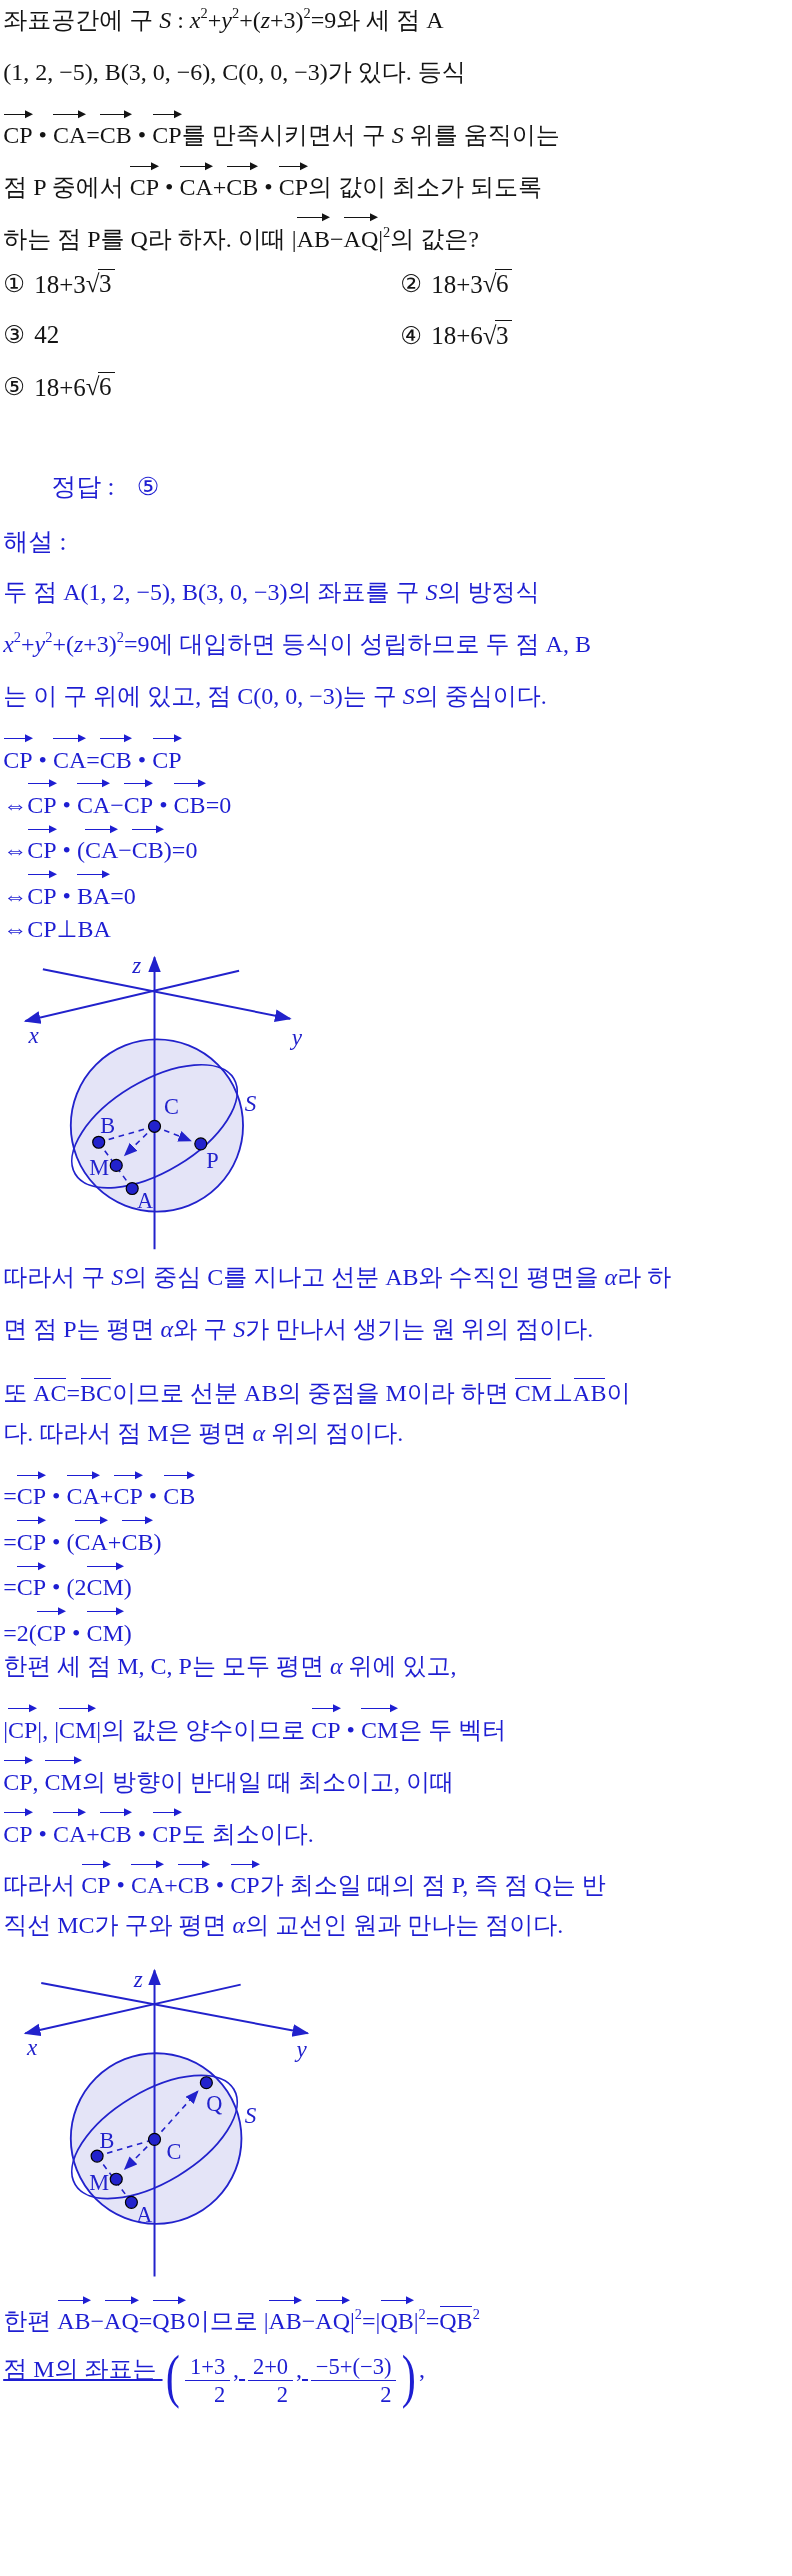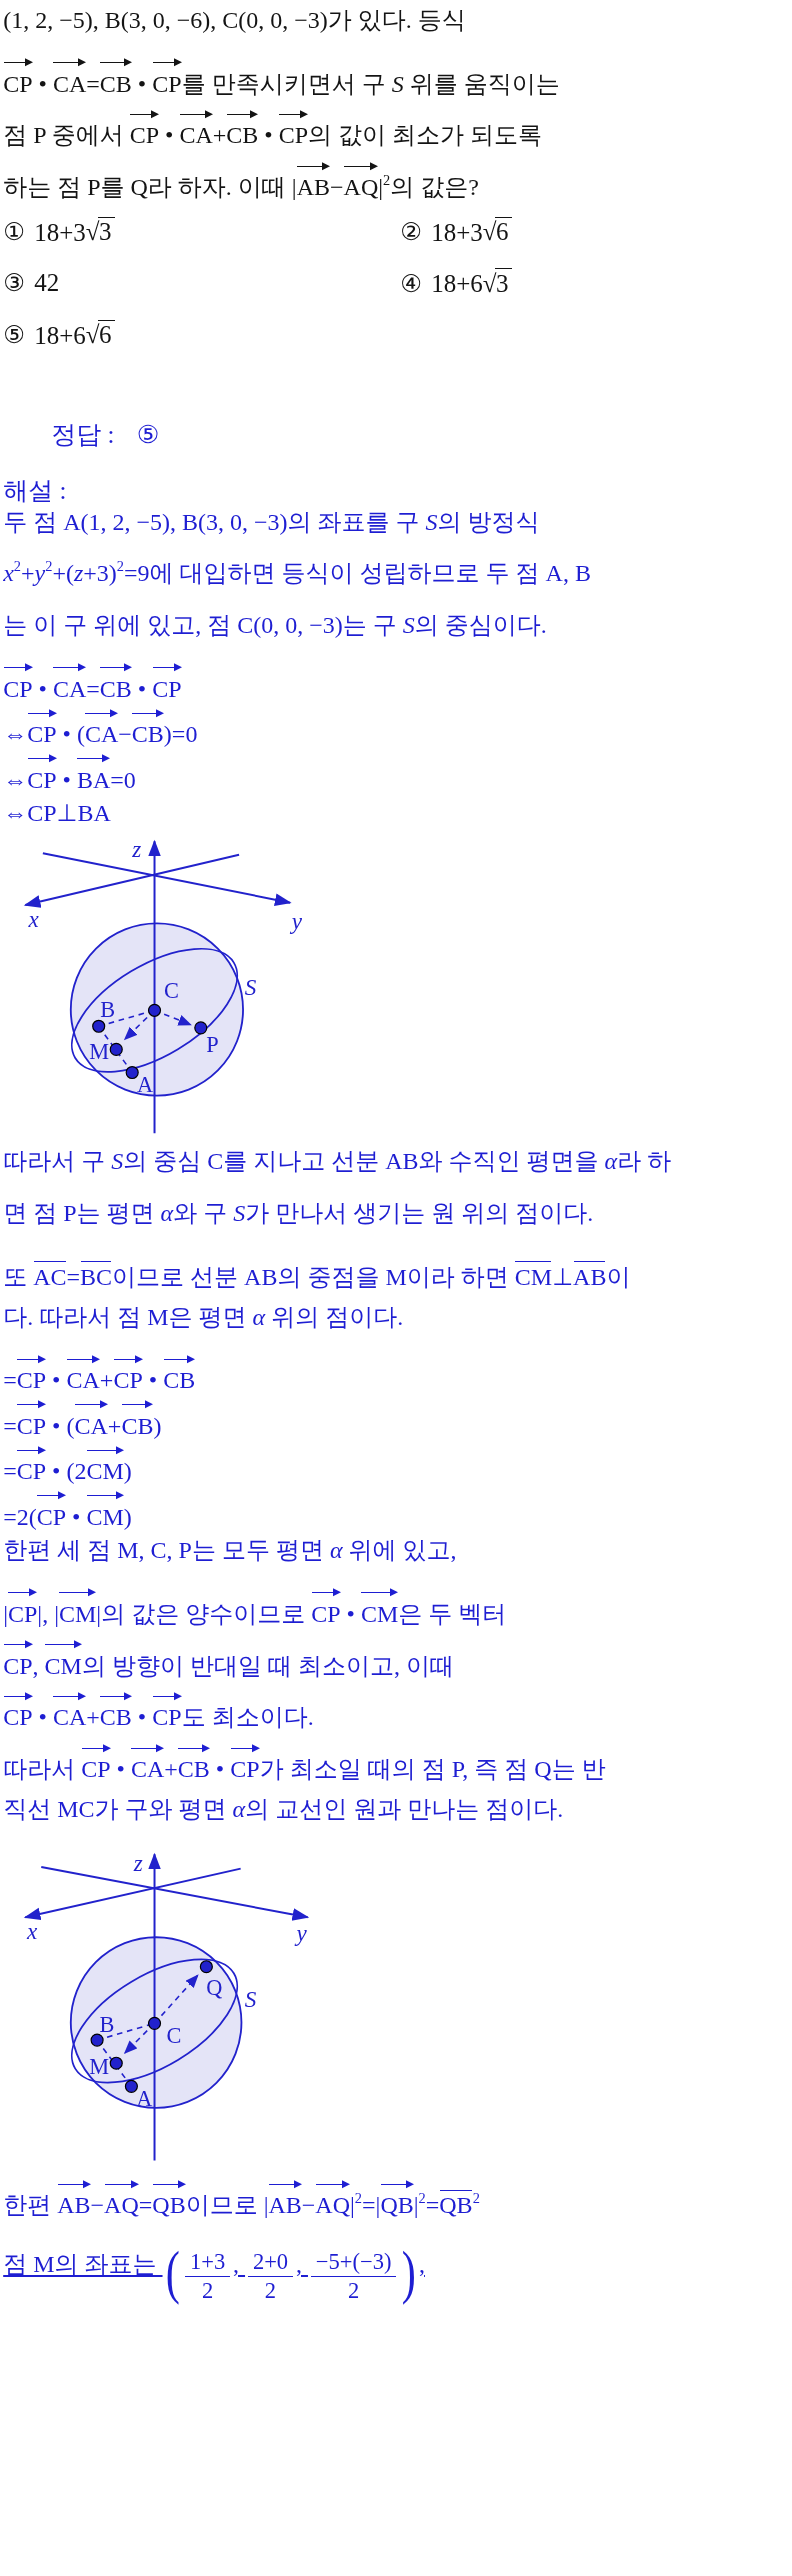--- a/index.html
+++ b/index.html
@@ -38,51 +38,52 @@
   .it{font-style:italic;font-family:"Liberation Serif",serif;}
   sup{font-size:0.60em;vertical-align:0.70em;line-height:0;}
 
   
   .sqrt{white-space:nowrap;}
   .sqrt .sign{margin-right:-0.07em;}
   .sqrt .rad{display:inline-block;border-top:0.075em solid currentColor;
     padding:0.02em 0.14em 0 0.05em;line-height:1.12;}
 
   
-  .frac{display:inline-block;vertical-align:-1.05em;text-align:center;margin:12px 0.12em;}
+  .frac{display:inline-block;vertical-align:-1.05em;text-align:right;margin:0 0.12em;}
   .frac .fn,.frac .fd{display:block;font-size:0.94em;line-height:1.22;padding:0 0.22em;}
   .frac .fd{border-top:0.075em solid currentColor;}
   .bigp{display:inline-block;font-size:2.45em;line-height:0;vertical-align:-0.33em;
     transform:scaleX(0.72);font-weight:400;}
 
   
   .choices{display:grid;grid-template-columns:397px 1fr;row-gap:22px;margin-top:14.4px;}
   .choice{font-size:25px;}
   .choice .circ{font-family:"DejaVu Sans",sans-serif;font-size:0.97em;margin-right:0.38em;}
 
   
   .ans-line{margin-top:69px;font-size:25px;color:var(--blue);margin-left:48px;}
   .ans-line .circ{font-family:"DejaVu Sans",sans-serif;margin-left:22.3px;}
-  .expl-line{margin-top:22.3px;font-size:25px;color:var(--blue);}
+  .expl-line{margin-top:22.3px;margin-bottom:19px;font-size:25px;color:var(--blue);}
 
   
   .fig{display:block;margin:4.8px 0 11.2px 0;}
   .fig2{margin:21px 0 14.4px 0;}
   svg text{font-family:"Liberation Serif",serif;fill:var(--figstroke);}
   svg .axlbl{font-style:italic;font-size:29px;}
   svg .ptlbl{font-size:28px;}
   svg .slbl{font-style:italic;font-size:29px;}
 </style>
 </head>
 <body>
 
 <div class="page">
 
   <section>
     <div>
+        <div class="line para">좌표공간에 구 <span class="it">S</span> : <span class="it">x</span><sup>2</sup>+<span class="it">y</span><sup>2</sup>+(<span class="it">z</span>+3)<sup>2</sup>=9와 세 점 A</div>
         <div class="line para">(1, 2, −5), B(3, 0, −6), C(0, 0, −3)가 있다. 등식</div>
         <div class="line para hasvec"><span class="vec">CP</span> • <span class="vec">CA</span>=<span class="vec">CB</span> • <span class="vec">CP</span>를 만족시키면서 구 <span class="it">S</span> 위를 움직이는</div>
         <div class="line para hasvec">점 P 중에서 <span class="vec">CP</span> • <span class="vec">CA</span>+<span class="vec">CB</span> • <span class="vec">CP</span>의 값이 최소가 되도록</div>
         <div class="line para hasvec">하는 점 P를 Q라 하자. 이때 |<span class="vec">AB</span>−<span class="vec">AQ</span>|<sup>2</sup>의 값은?</div>
       </div>
     <div class="choices">
         <div class="choice"><span class="circ">①</span><span>18+3<span class="sqrt"><span class="sign">√</span><span class="rad">3</span></span></span></div>
         <div class="choice"><span class="circ">②</span><span>18+3<span class="sqrt"><span class="sign">√</span><span class="rad">6</span></span></span></div>
         <div class="choice"><span class="circ">③</span><span>42</span></div>
         <div class="choice"><span class="circ">④</span><span>18+6<span class="sqrt"><span class="sign">√</span><span class="rad">3</span></span></span></div>
@@ -96,20 +97,21 @@
       <span>정답 :</span><span class="circ">⑤</span>
     </div>
 
     <div class="expl-line">해설 :</div>
 
     <div>
         <div class="line para">두 점 A(1, 2, −5), B(3, 0, −3)의 좌표를 구 <span class="it">S</span>의 방정식</div>
         <div class="line para"><span class="it">x</span><sup>2</sup>+<span class="it">y</span><sup>2</sup>+(<span class="it">z</span>+3)<sup>2</sup>=9에 대입하면 등식이 성립하므로 두 점 A, B</div>
         <div class="line para">는 이 구 위에 있고, 점 C(0, 0, −3)는 구 <span class="it">S</span>의 중심이다.</div>
         <div class="line eq hasvec"><span class="vec">CP</span> • <span class="vec">CA</span>=<span class="vec">CB</span> • <span class="vec">CP</span></div>
+        <div class="line eq hasvec">⇔<span class="vec">CP</span> • <span class="vec">CA</span>−<span class="vec">CP</span> • <span class="vec">CB</span>=0</div>
         <div class="line eq hasvec">⇔<span class="vec">CP</span> • (<span class="vec">CA</span>−<span class="vec">CB</span>)=0</div>
         <div class="line eq hasvec">⇔<span class="vec">CP</span> • <span class="vec">BA</span>=0</div>
         <div class="line eq">⇔CP⊥BA</div>
       </div>
 
     <svg class="fig" width="319" height="302" viewBox="0 0 400 378">
       <defs>
         <marker id="axh" markerUnits="userSpaceOnUse" markerWidth="22" markerHeight="18" refX="19" refY="8" orient="auto">
           <path d="M0,0 L21,8 L0,16 Z" fill="#2222cc"></path>
         </marker>

